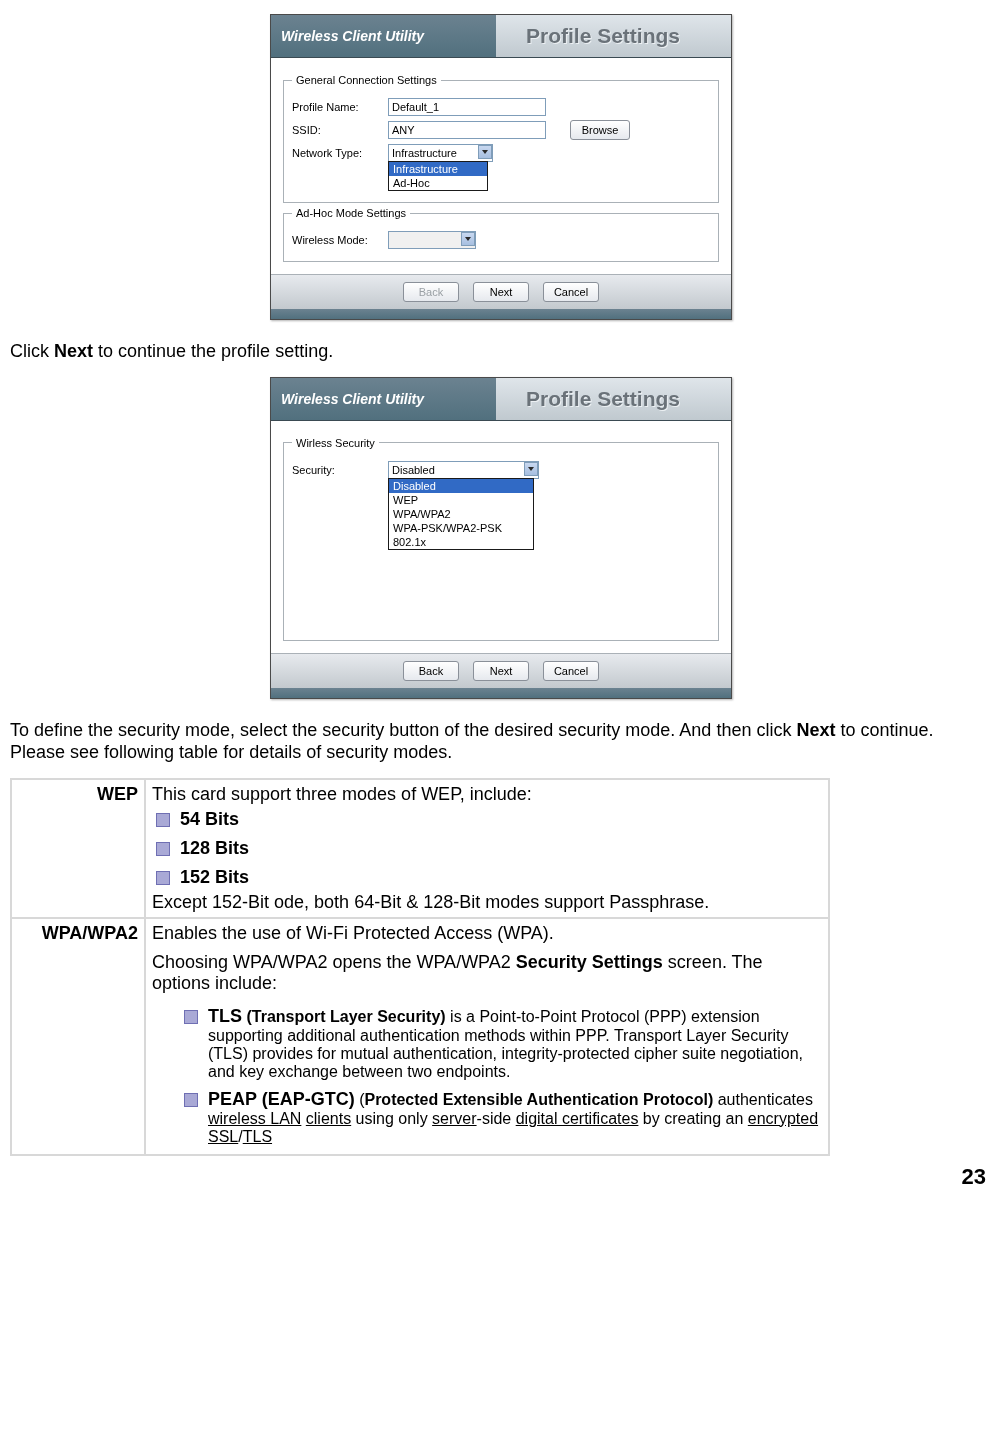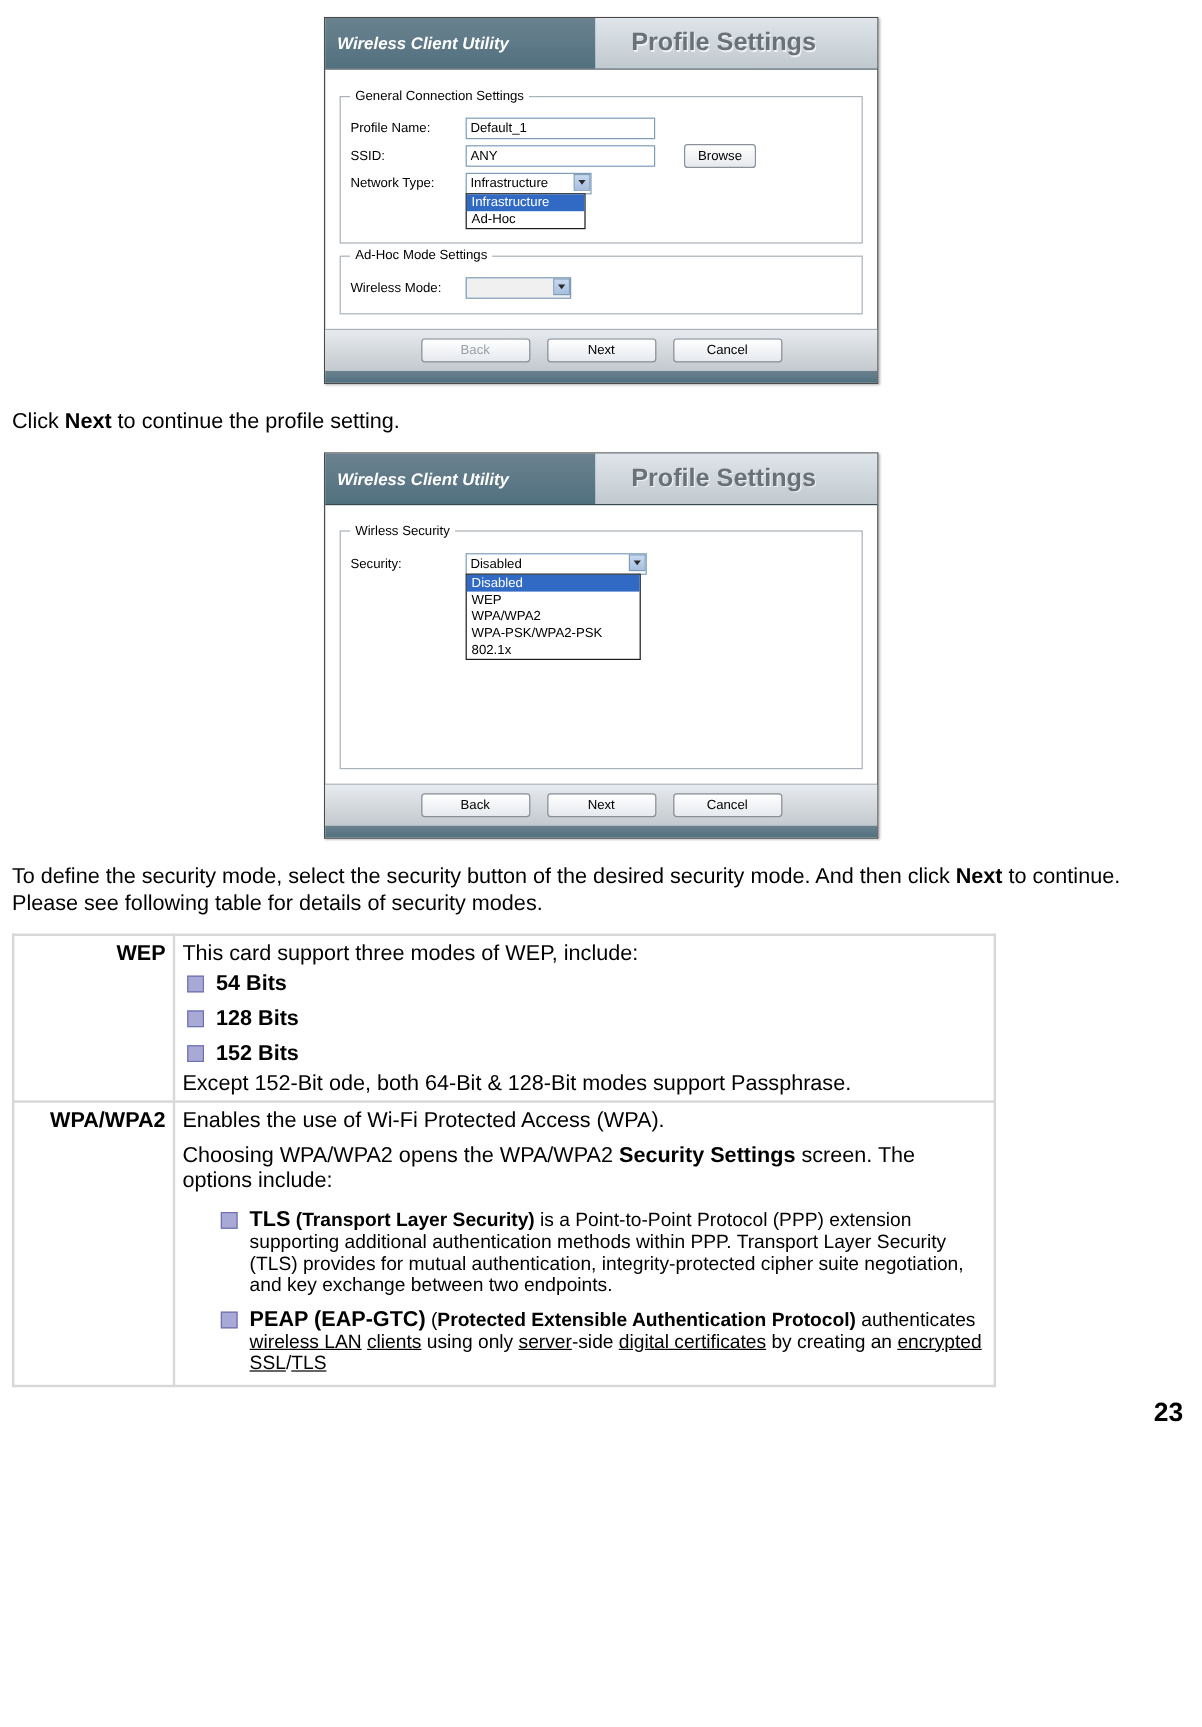--- a/index.html
+++ b/index.html
@@ -124,21 +124,21 @@
   .btnrow {
     background: linear-gradient(#e7eaee,#c3c9ce);
     border-top:1px solid #aab1b7;
     height: 34px;
     display:flex;
     justify-content:center;
     align-items:center;
     gap:14px;
   }
   .wbtn {
-    width: 91px; height:20px;
+    width: 56px; height:20px;
     font: 11px Tahoma, Arial;
     background: linear-gradient(#fff,#e6e9ee);
     border:1px solid #8a9099;
     border-radius:3px;
     padding:0;
   }
   .wbtn[disabled]{color:#9aa0a5}
   .wbtn.small{width:60px}
   .dialog-foot {
     height:10px;

